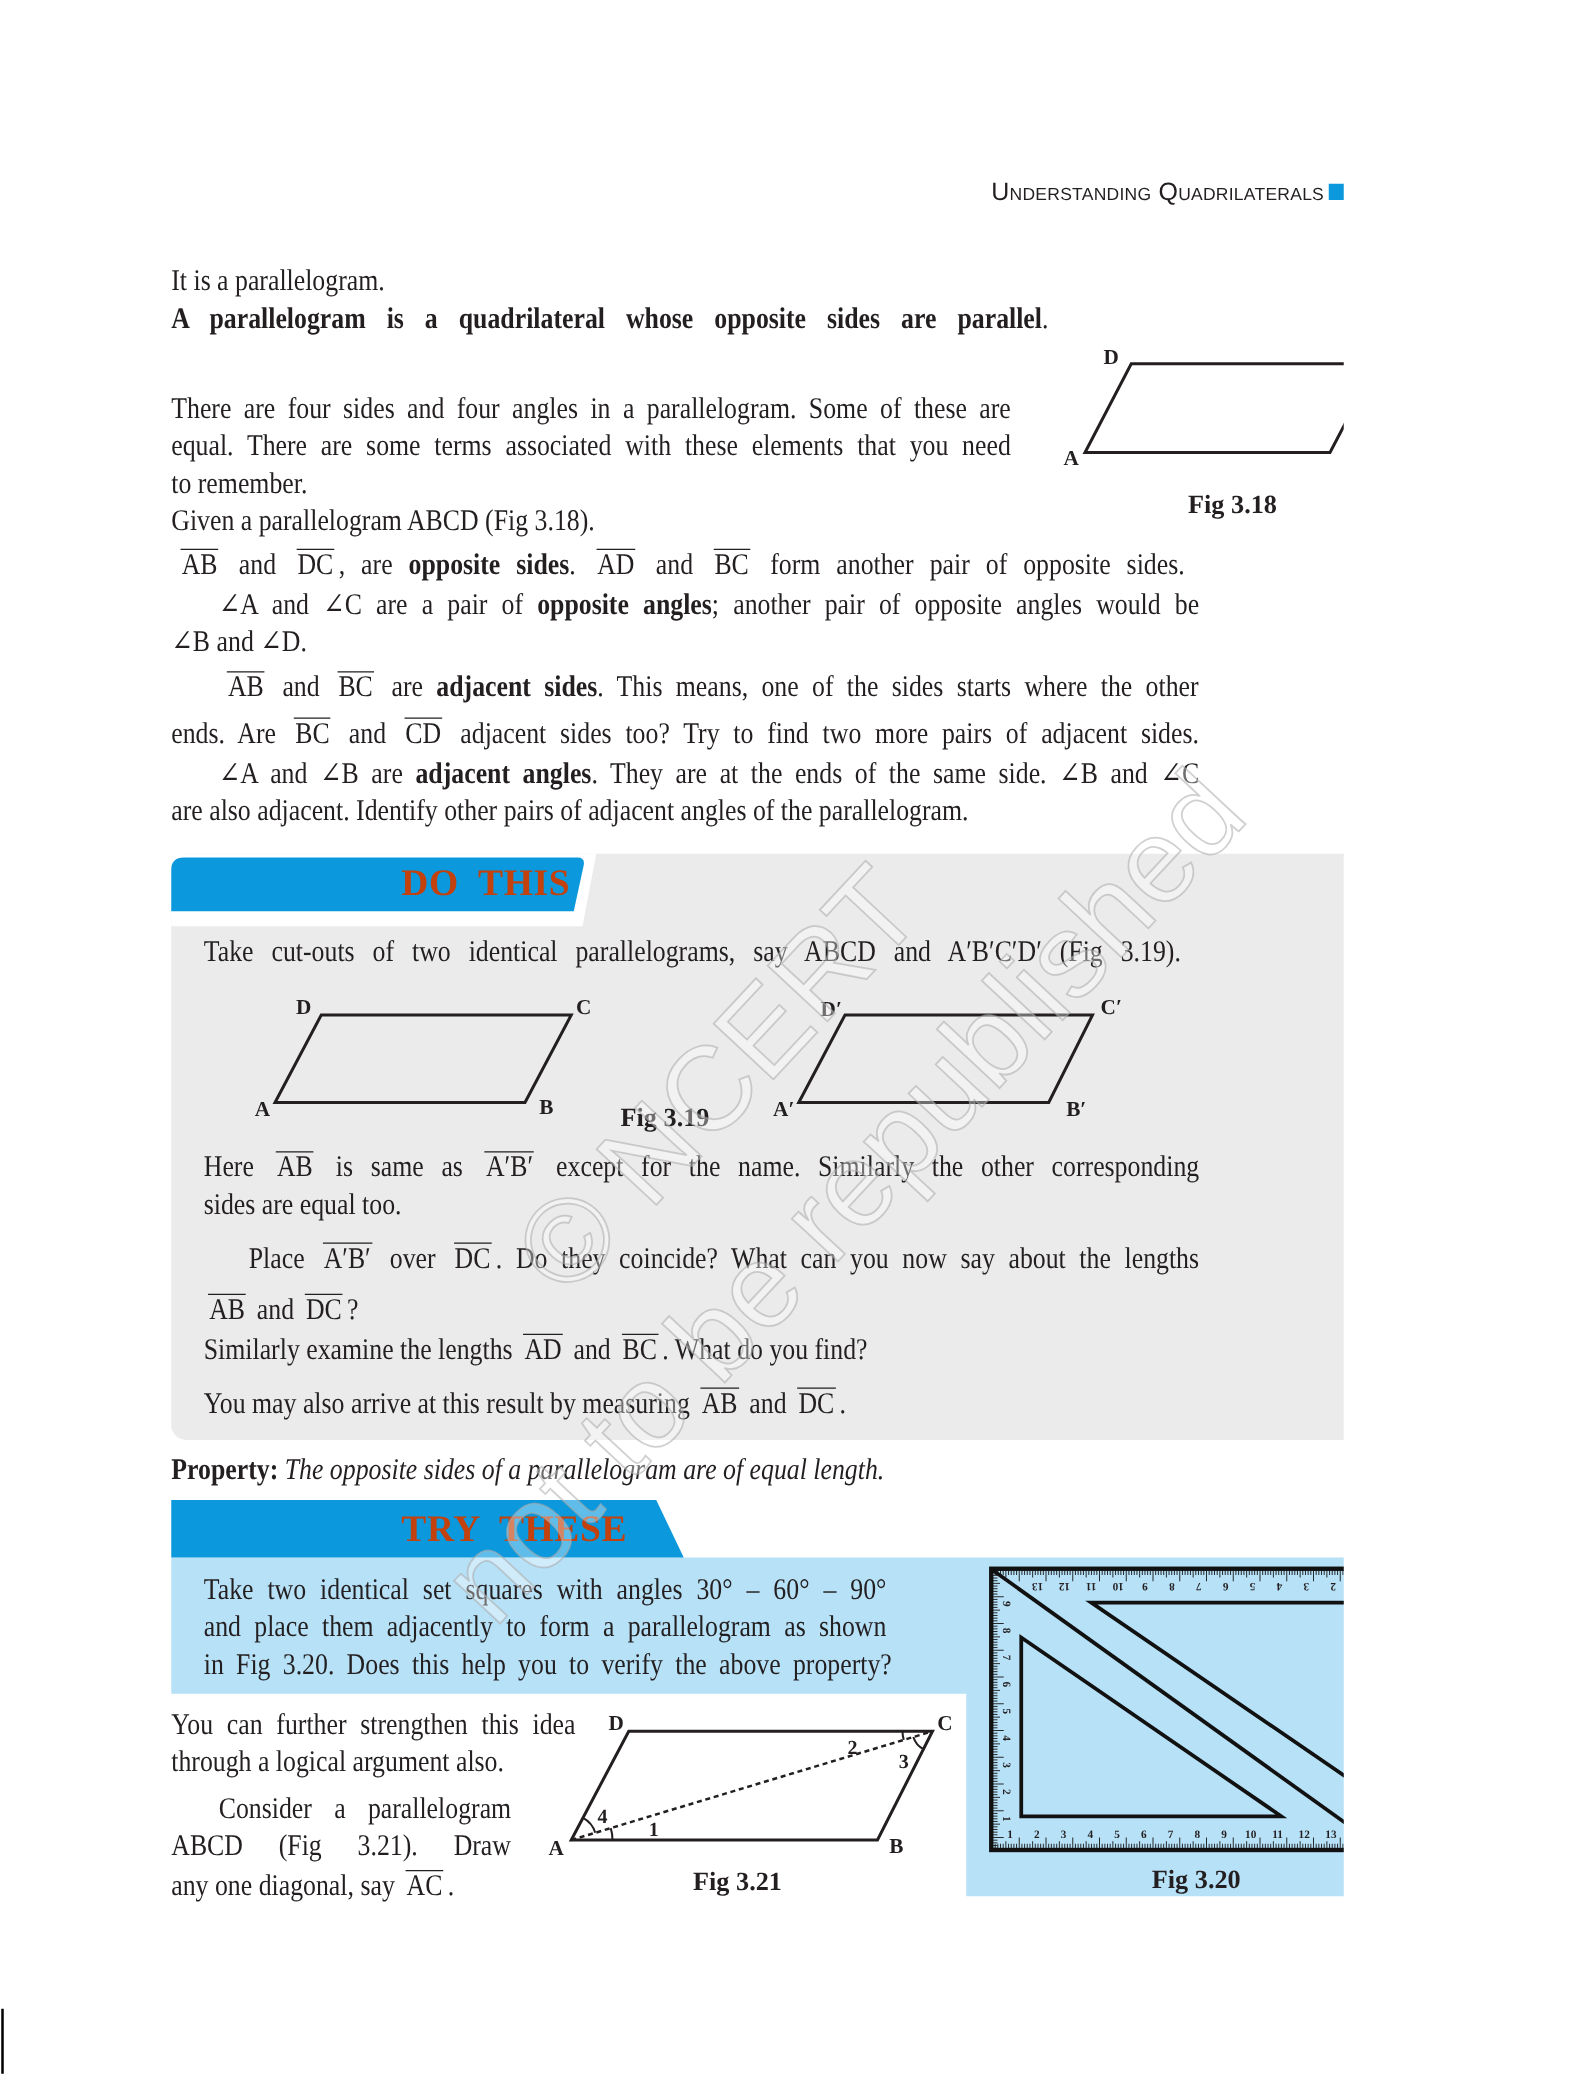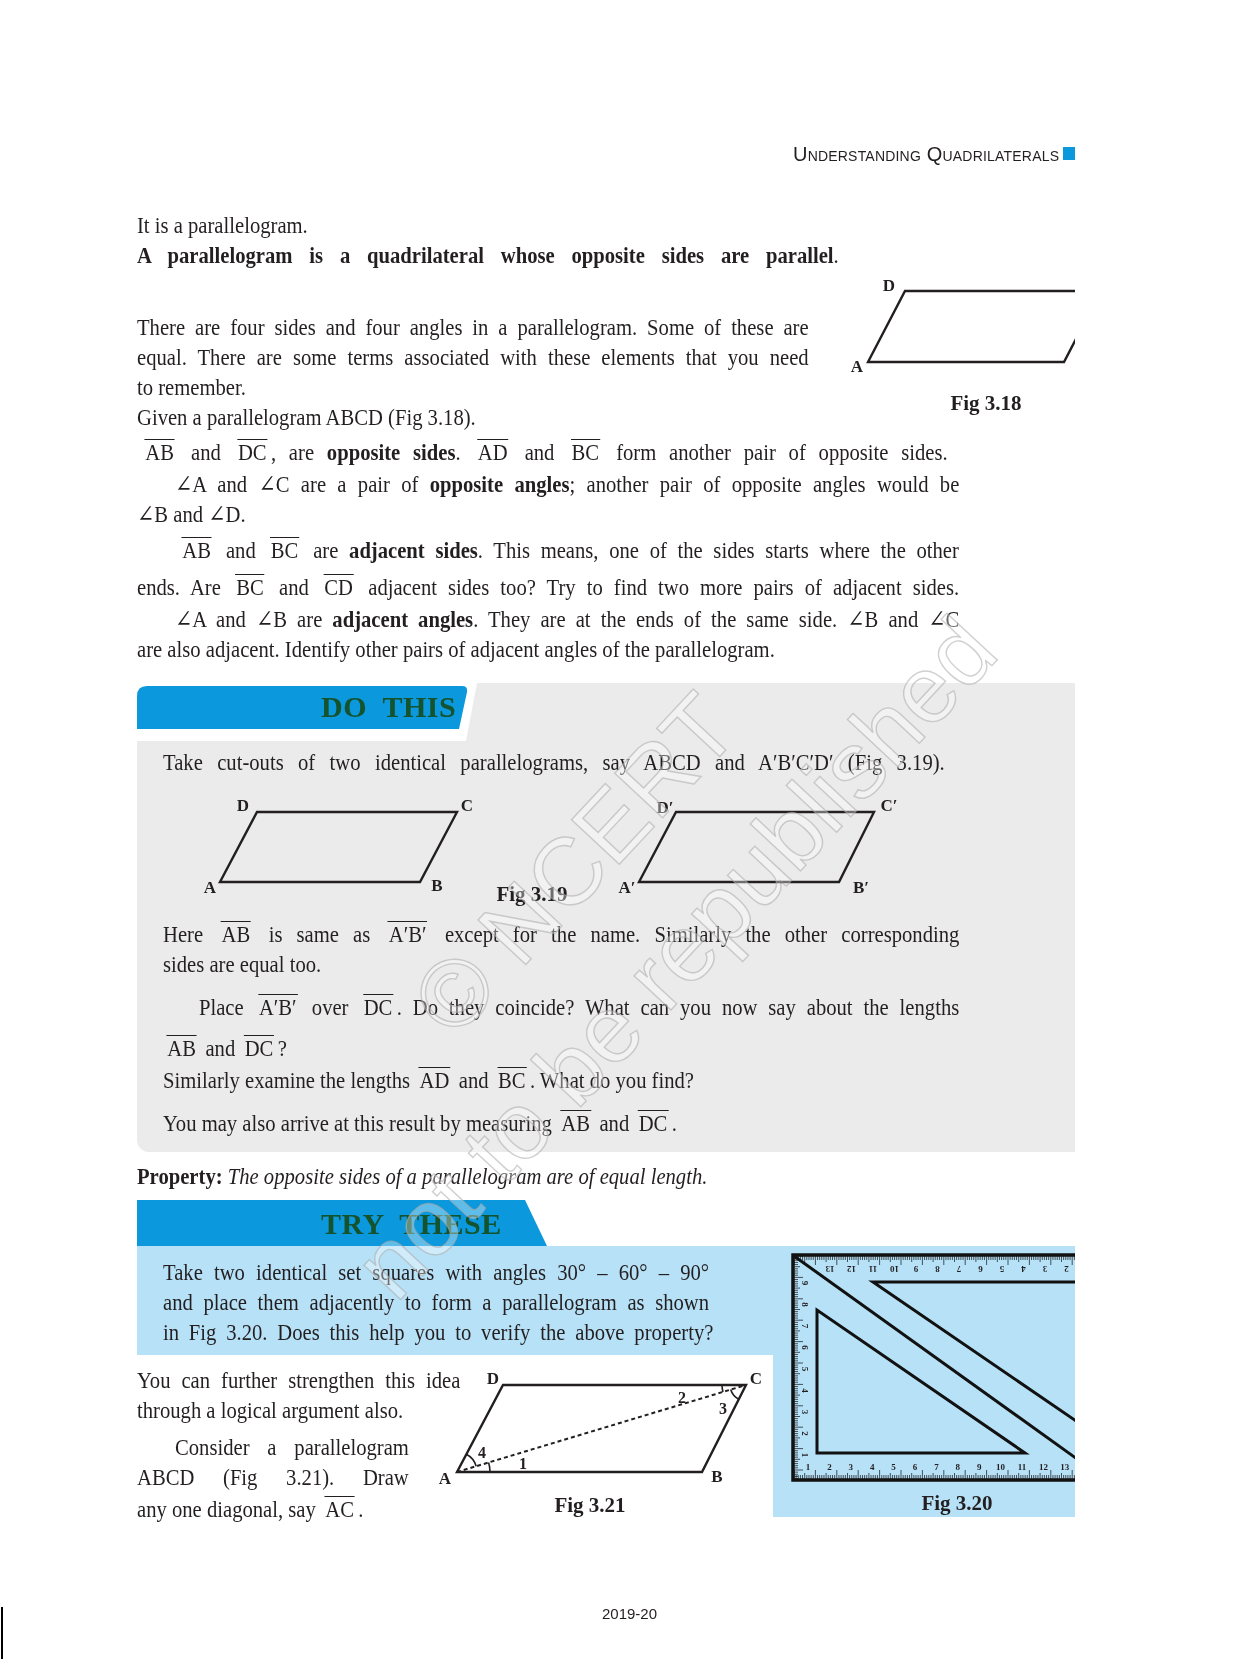--- a/index.html
+++ b/index.html
@@ -25,21 +25,21 @@
     display: inline-block; border-top: 1.6px solid #231f20;
     line-height: 24px; margin: 0 4px; padding: 0 1px;
   }
   .heading {
     position: absolute; z-index: 1; left: 137px; top: 275px;
     font-family: "Liberation Serif", "DejaVu Serif", serif;
     font-weight: bold; font-size: 26px; line-height: 30px; white-space: nowrap;
     color: #1a93d1; letter-spacing: 0.3px;
   }
   .tab-title {
-    position: absolute; z-index: 1; color: #14532d;
+    position: absolute; z-index: 1; color: #c2410c;
     font-family: "Liberation Serif", "DejaVu Serif", serif;
     font-weight: bold; font-size: 30px; line-height: 34px;
     white-space: pre; letter-spacing: 0.5px;
   }
   #running-head {
     position: absolute; left: 793px; top: 142px; z-index: 1;
     font-family: "Liberation Sans", sans-serif; font-size: 20px; line-height: 24px;
     font-variant: small-caps; letter-spacing: 0.2px; white-space: nowrap;
   }
   #head-square { position: absolute; left: 1063px; top: 147px; width: 13px; height: 13px; z-index: 1; }
@@ -732,14 +732,13 @@
       <text class="num" x="482" y="1458" text-anchor="middle">4</text>
       <text class="cap" x="590" y="1512" text-anchor="middle">Fig 3.21</text>
     </g>
   </svg>
 
   <div id="watermark">
     <div>© NCERT</div>
     <div>not to be republished</div>
   </div>
 
-  <div id="footer-year">2019-20</div>
 </div>
 
 </body></html>

